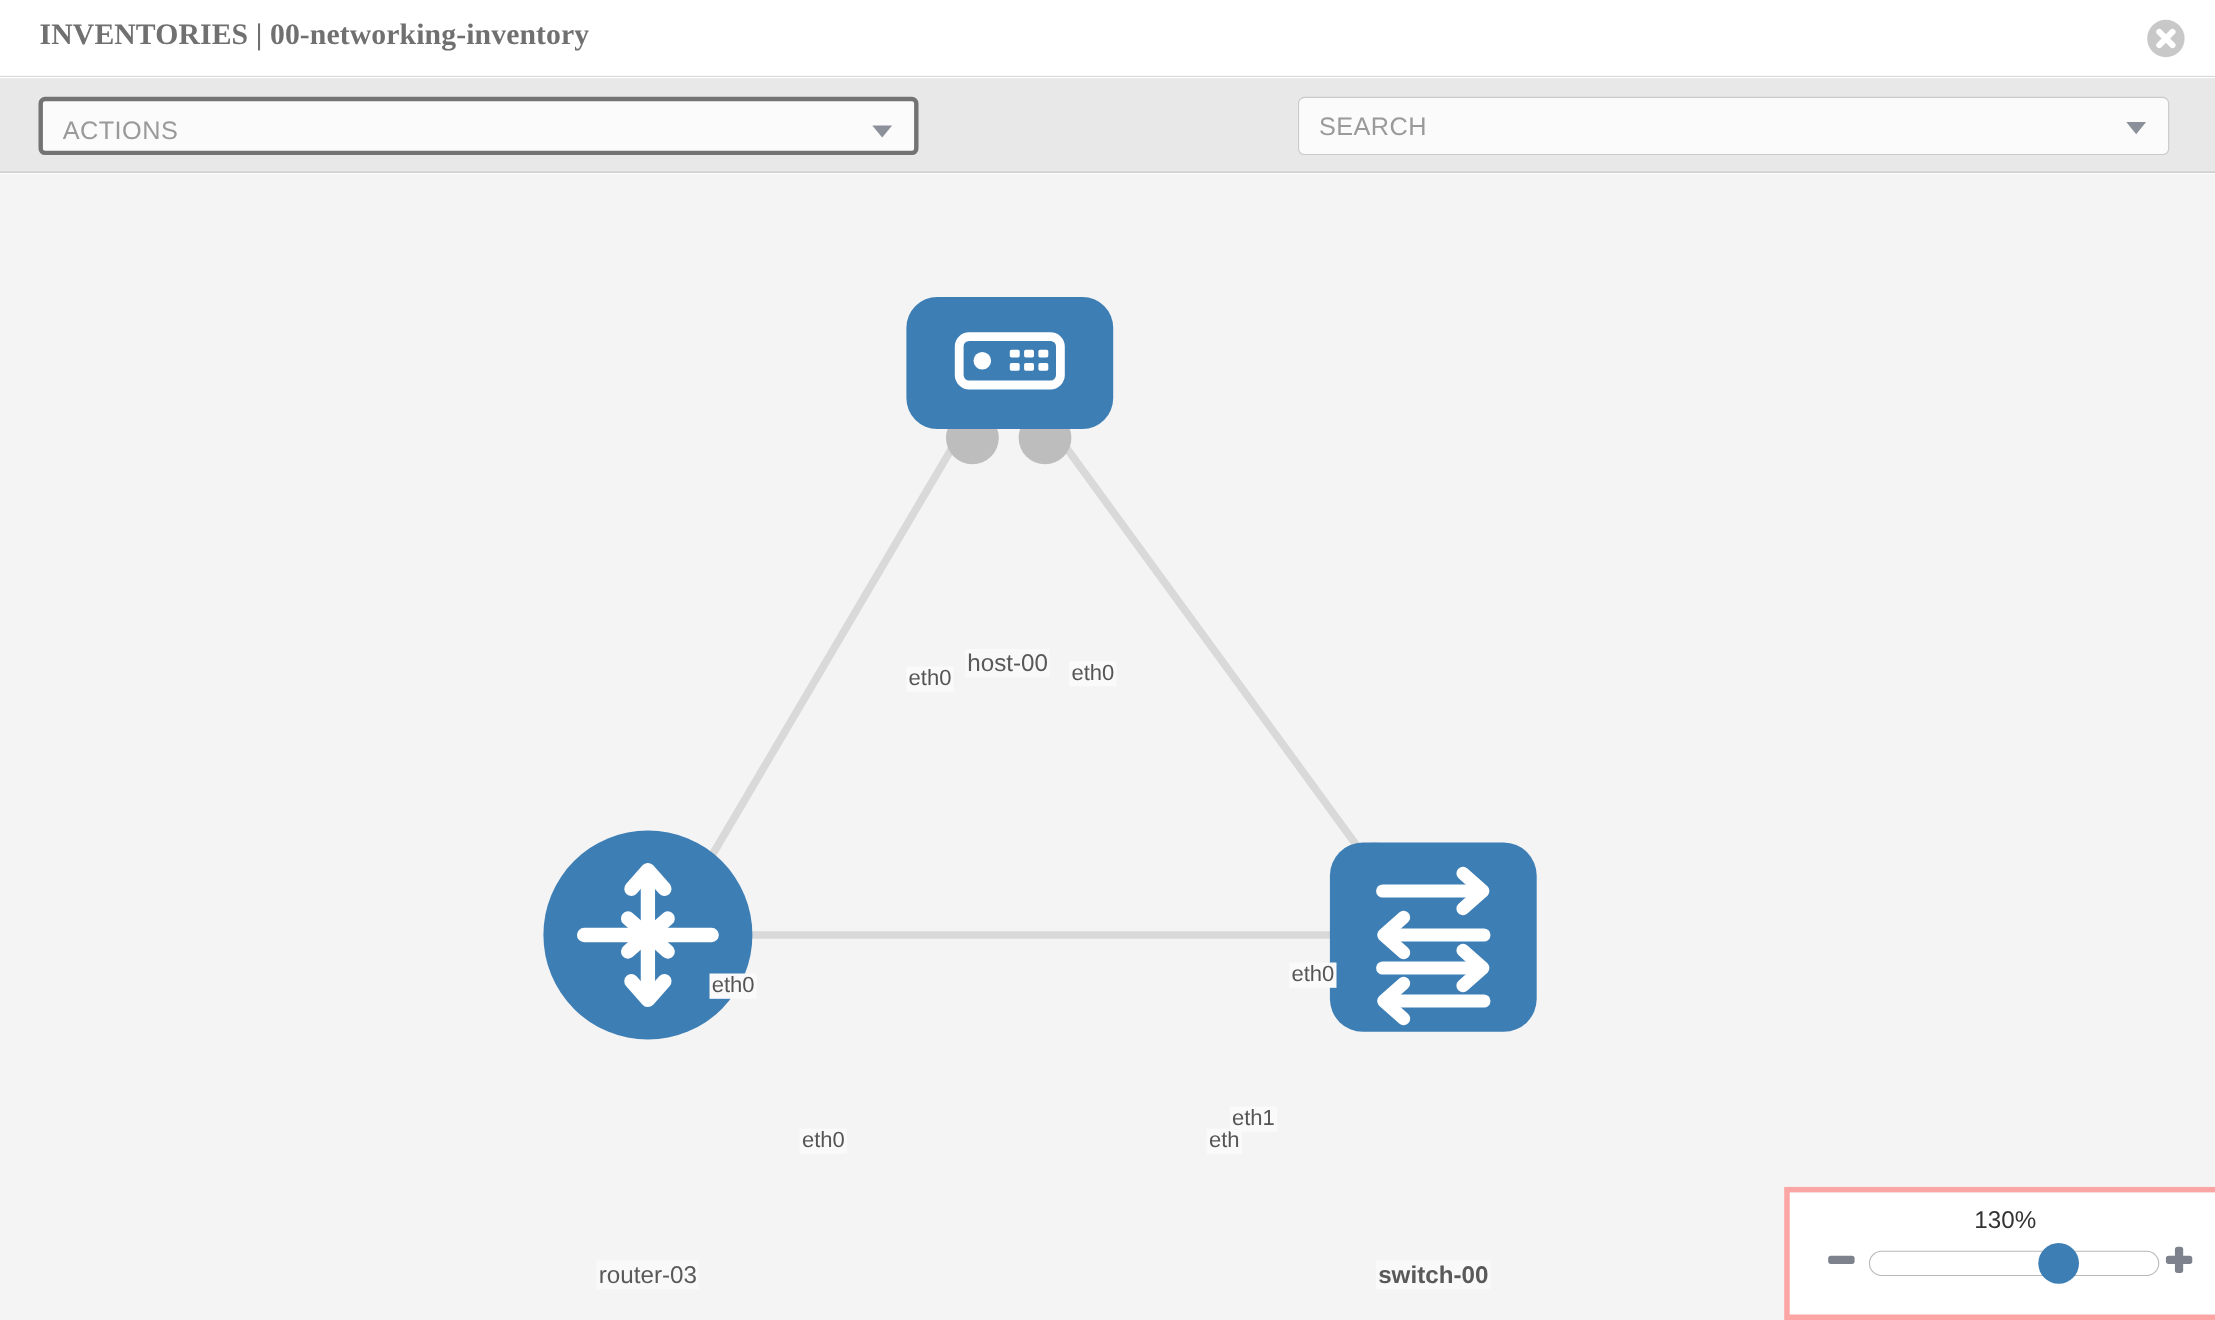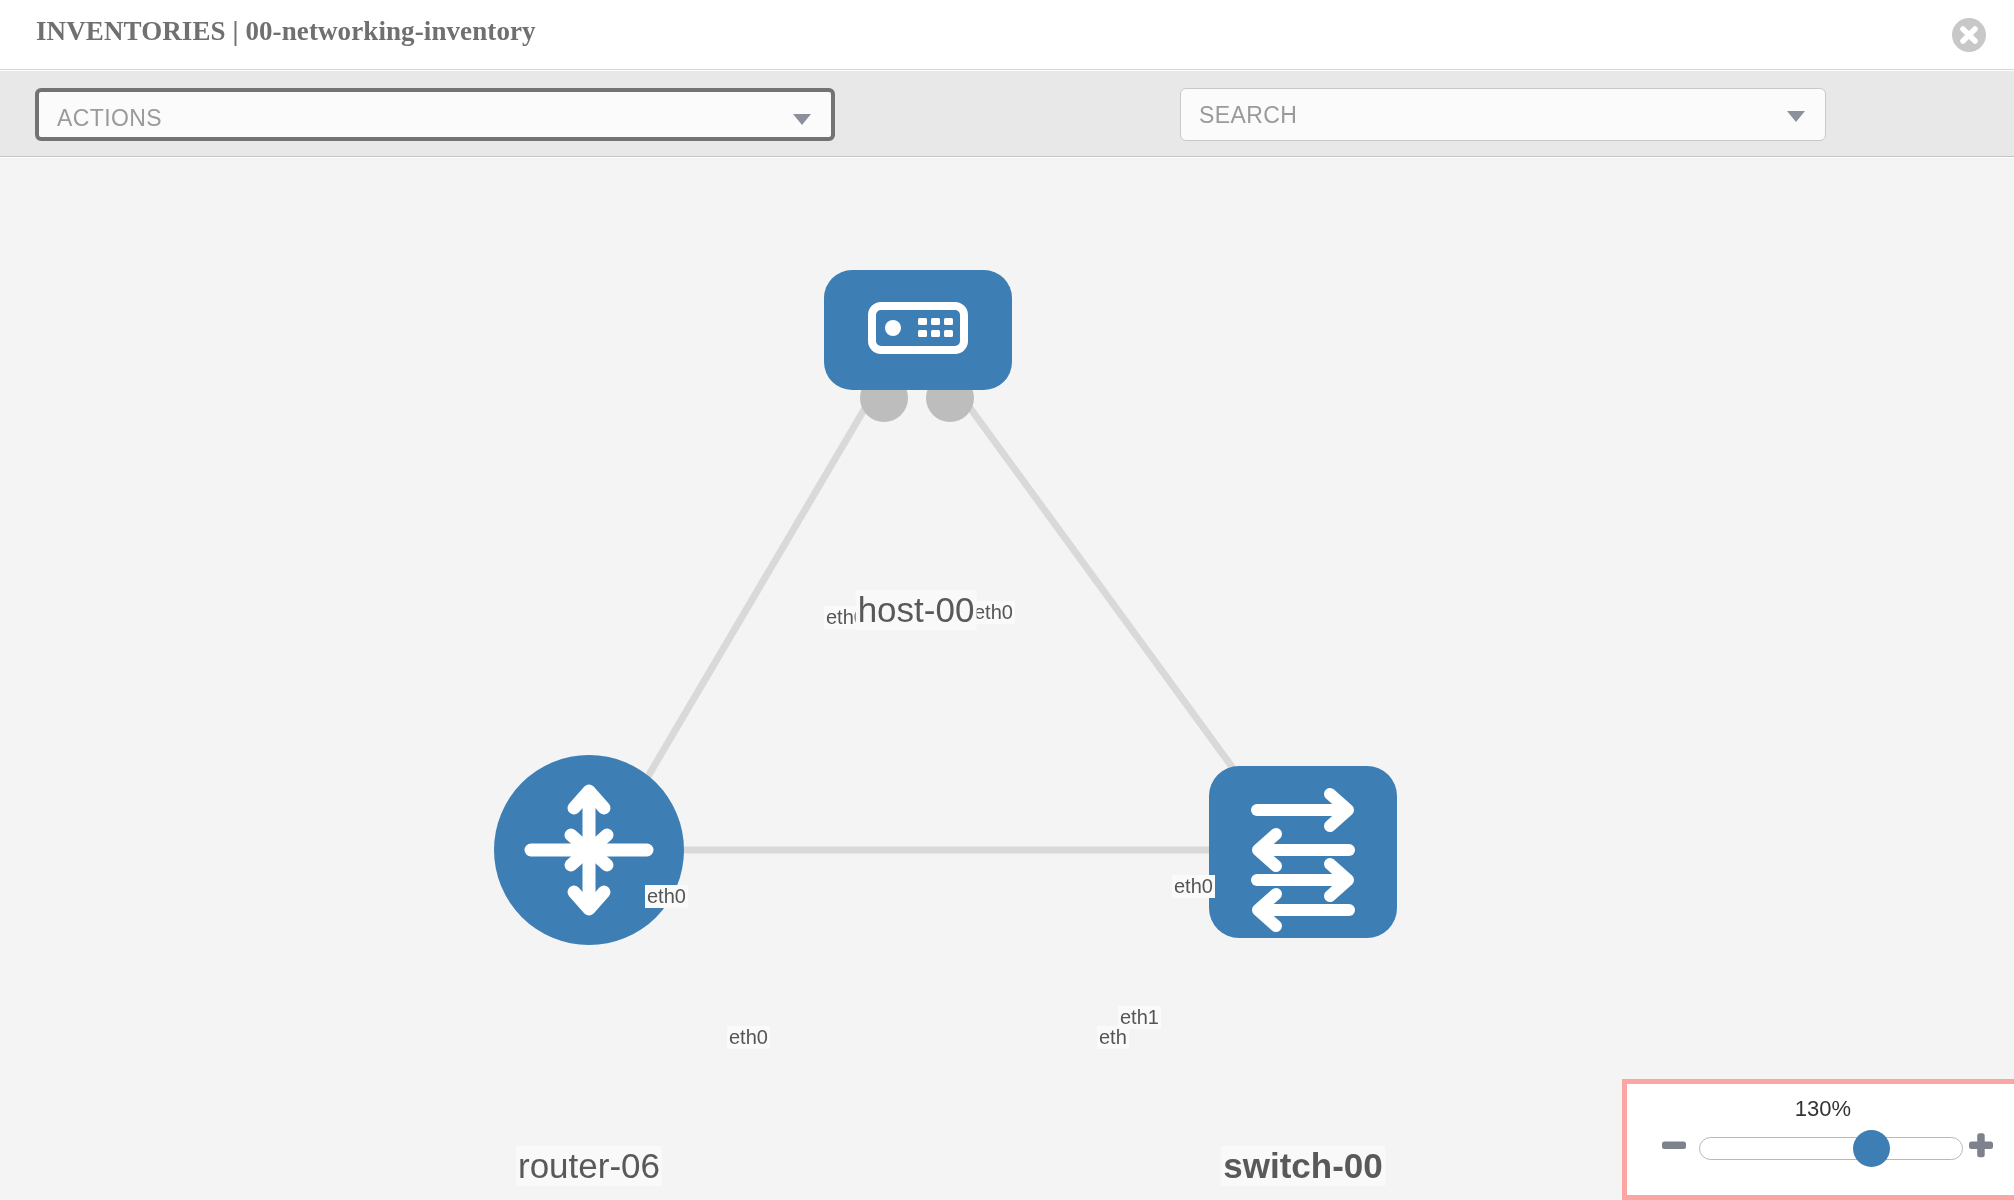--- a/index.html
+++ b/index.html
@@ -94,21 +94,21 @@
     height: 44px;
     cursor: pointer;
   }
   .tool-icon.wrench { left: 1043px; }
   .tool-icon.key    { left: 1110px; }
 
   .search-select {
     position: absolute;
     left: 1180px;
     top: 17px;
-    width: 646px;
+    width: 792px;
     height: 53px;
     background: #fbfbfb;
     border: 1px solid #c9c9c9;
     border-radius: 6px;
     cursor: text;
   }
   .search-select .label {
     position: absolute;
     left: 18px;
     top: 13px;
@@ -128,21 +128,21 @@
   }
   #topology-svg {
     position: absolute;
     left: 0; top: 0;
     width: 2014px;
     height: 1042px;
   }
 
   .node-label {
     position: absolute;
-    font-size: 35px;
+    font-size: 22px;
     color: #595959;
     background: #f9f9f9;
     white-space: nowrap;
     transform: translateX(-50%);
     padding: 0 2px;
   }
   .edge-label {
     position: absolute;
     font-size: 20px;
     color: #555555;
@@ -313,21 +313,21 @@
 
     <div class="edge-label" style="left:824px; top:448px;">eth0</div>
     <div class="edge-label" style="left:972px; top:443px;">eth0</div>
     <div class="edge-label" style="left:645px; top:727px;">eth0</div>
     <div class="edge-label" style="left:1172px; top:717px;">eth0</div>
     <div class="edge-label" style="left:727px; top:868px;">eth0</div>
     <div class="edge-label" style="left:1097px; top:868px;">eth</div>
     <div class="edge-label" style="left:1118px; top:848px;">eth1</div>
 
     <div class="node-label" style="left:916px; top:432px;">host-00</div>
-    <div class="node-label" style="left:589px; top:988px;">router-06</div>
+    <div class="node-label" style="left:589px; top:988px;">router-03</div>
     <div class="node-label" style="left:1303px; top:988px;font-weight:bold;">switch-00</div>
   </div>
 
   <div class="zoom-panel">
     <div class="zoom-value">130%</div>
 
     <div class="zoom-minus">
       <svg width="34" height="34" viewBox="0 0 34 34">
         <rect x="5" y="13.5" width="24" height="7.5" rx="2.5" fill="#7d828c"></rect>
       </svg>

